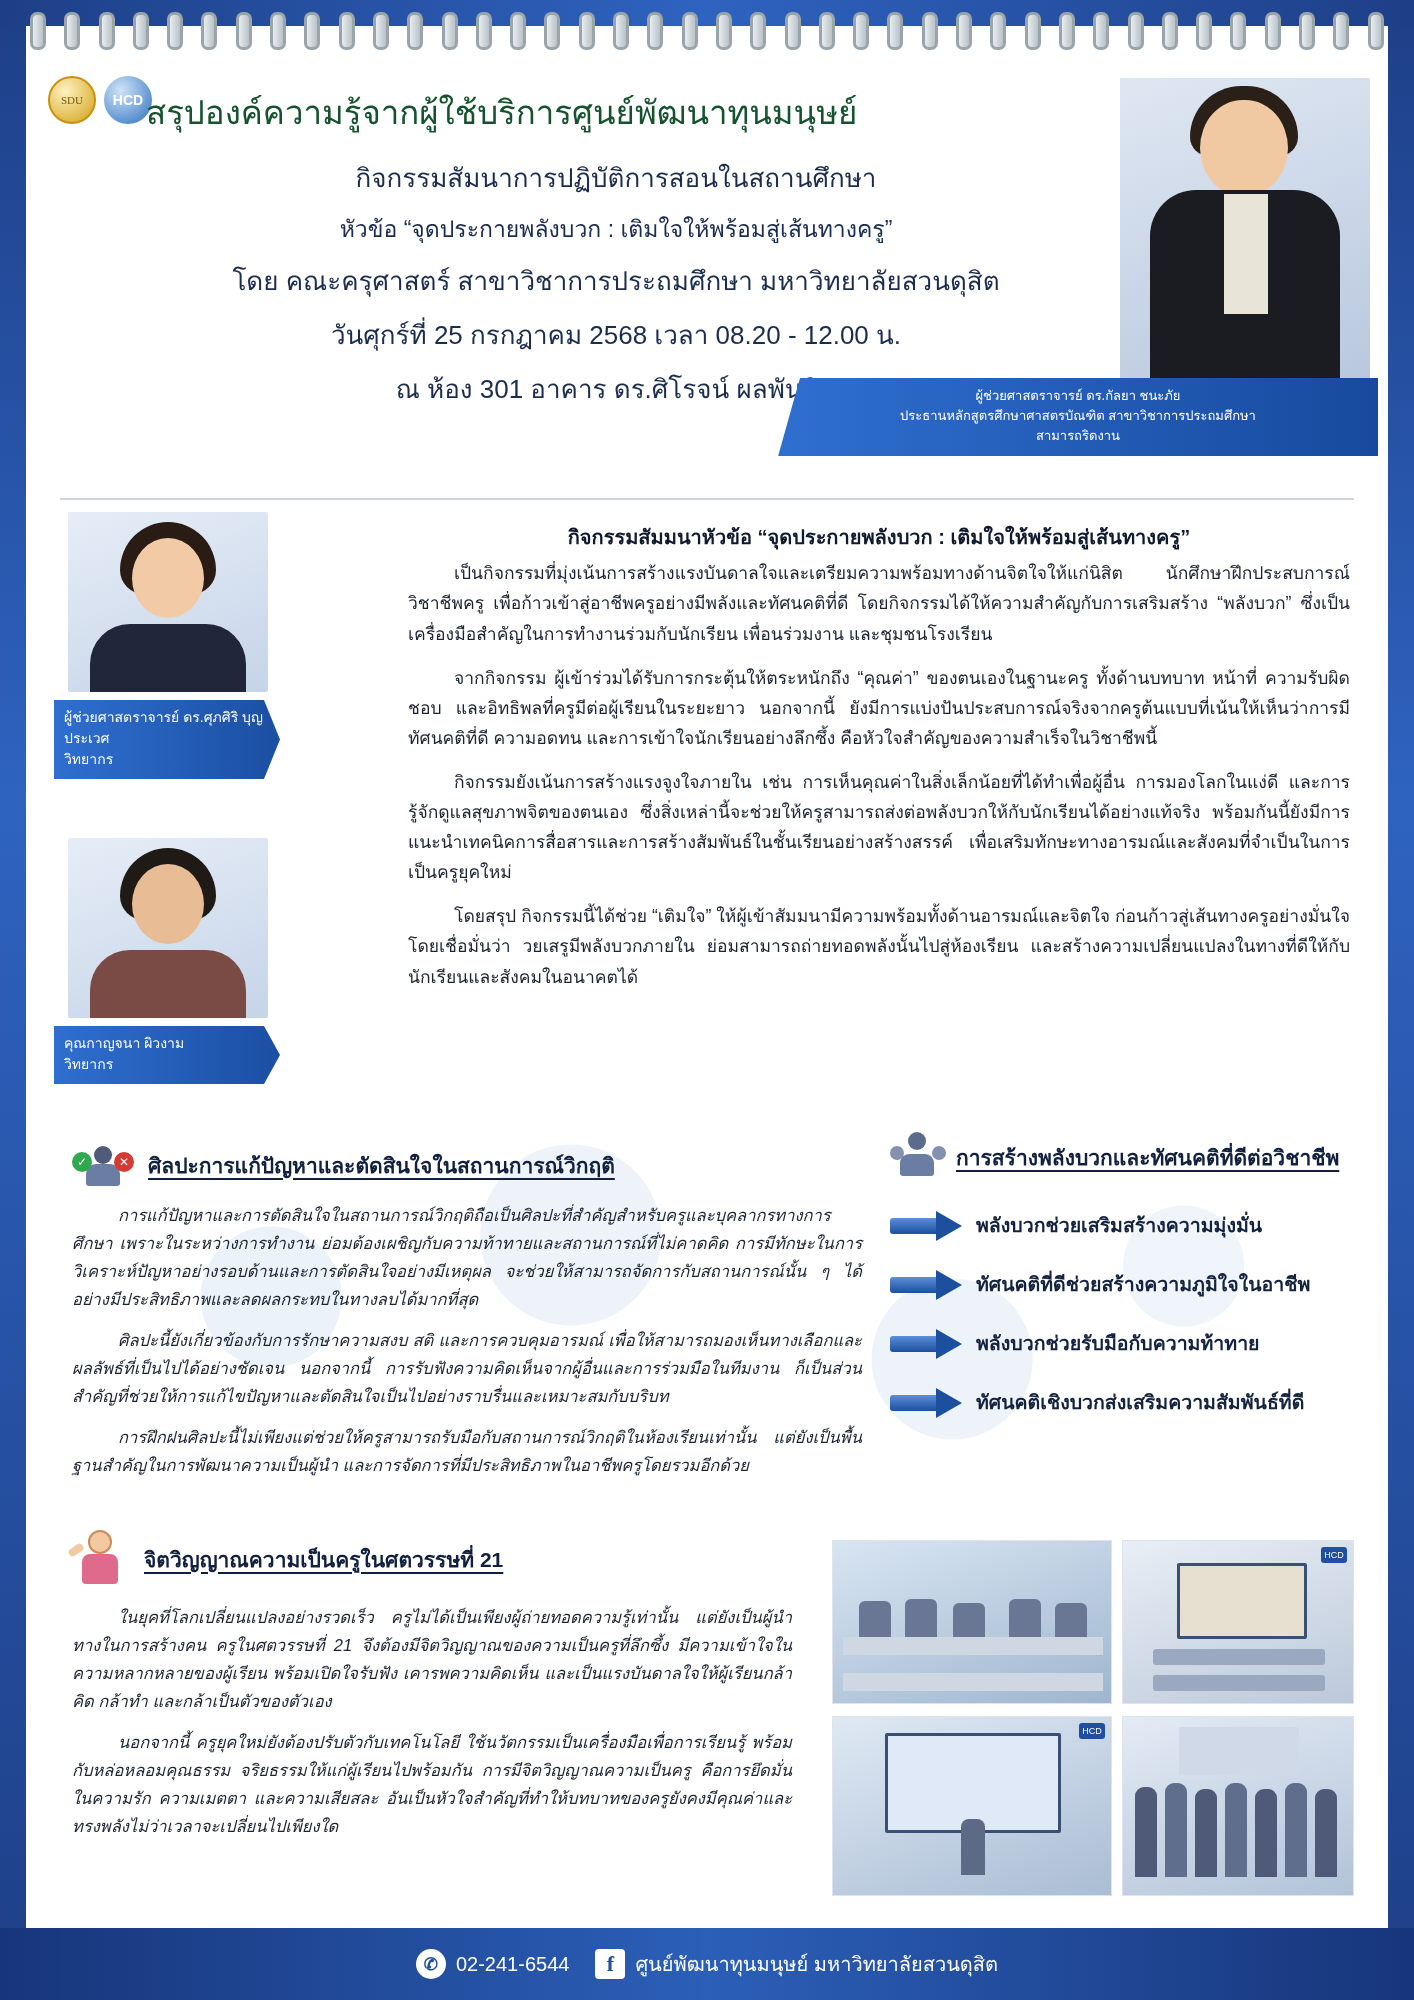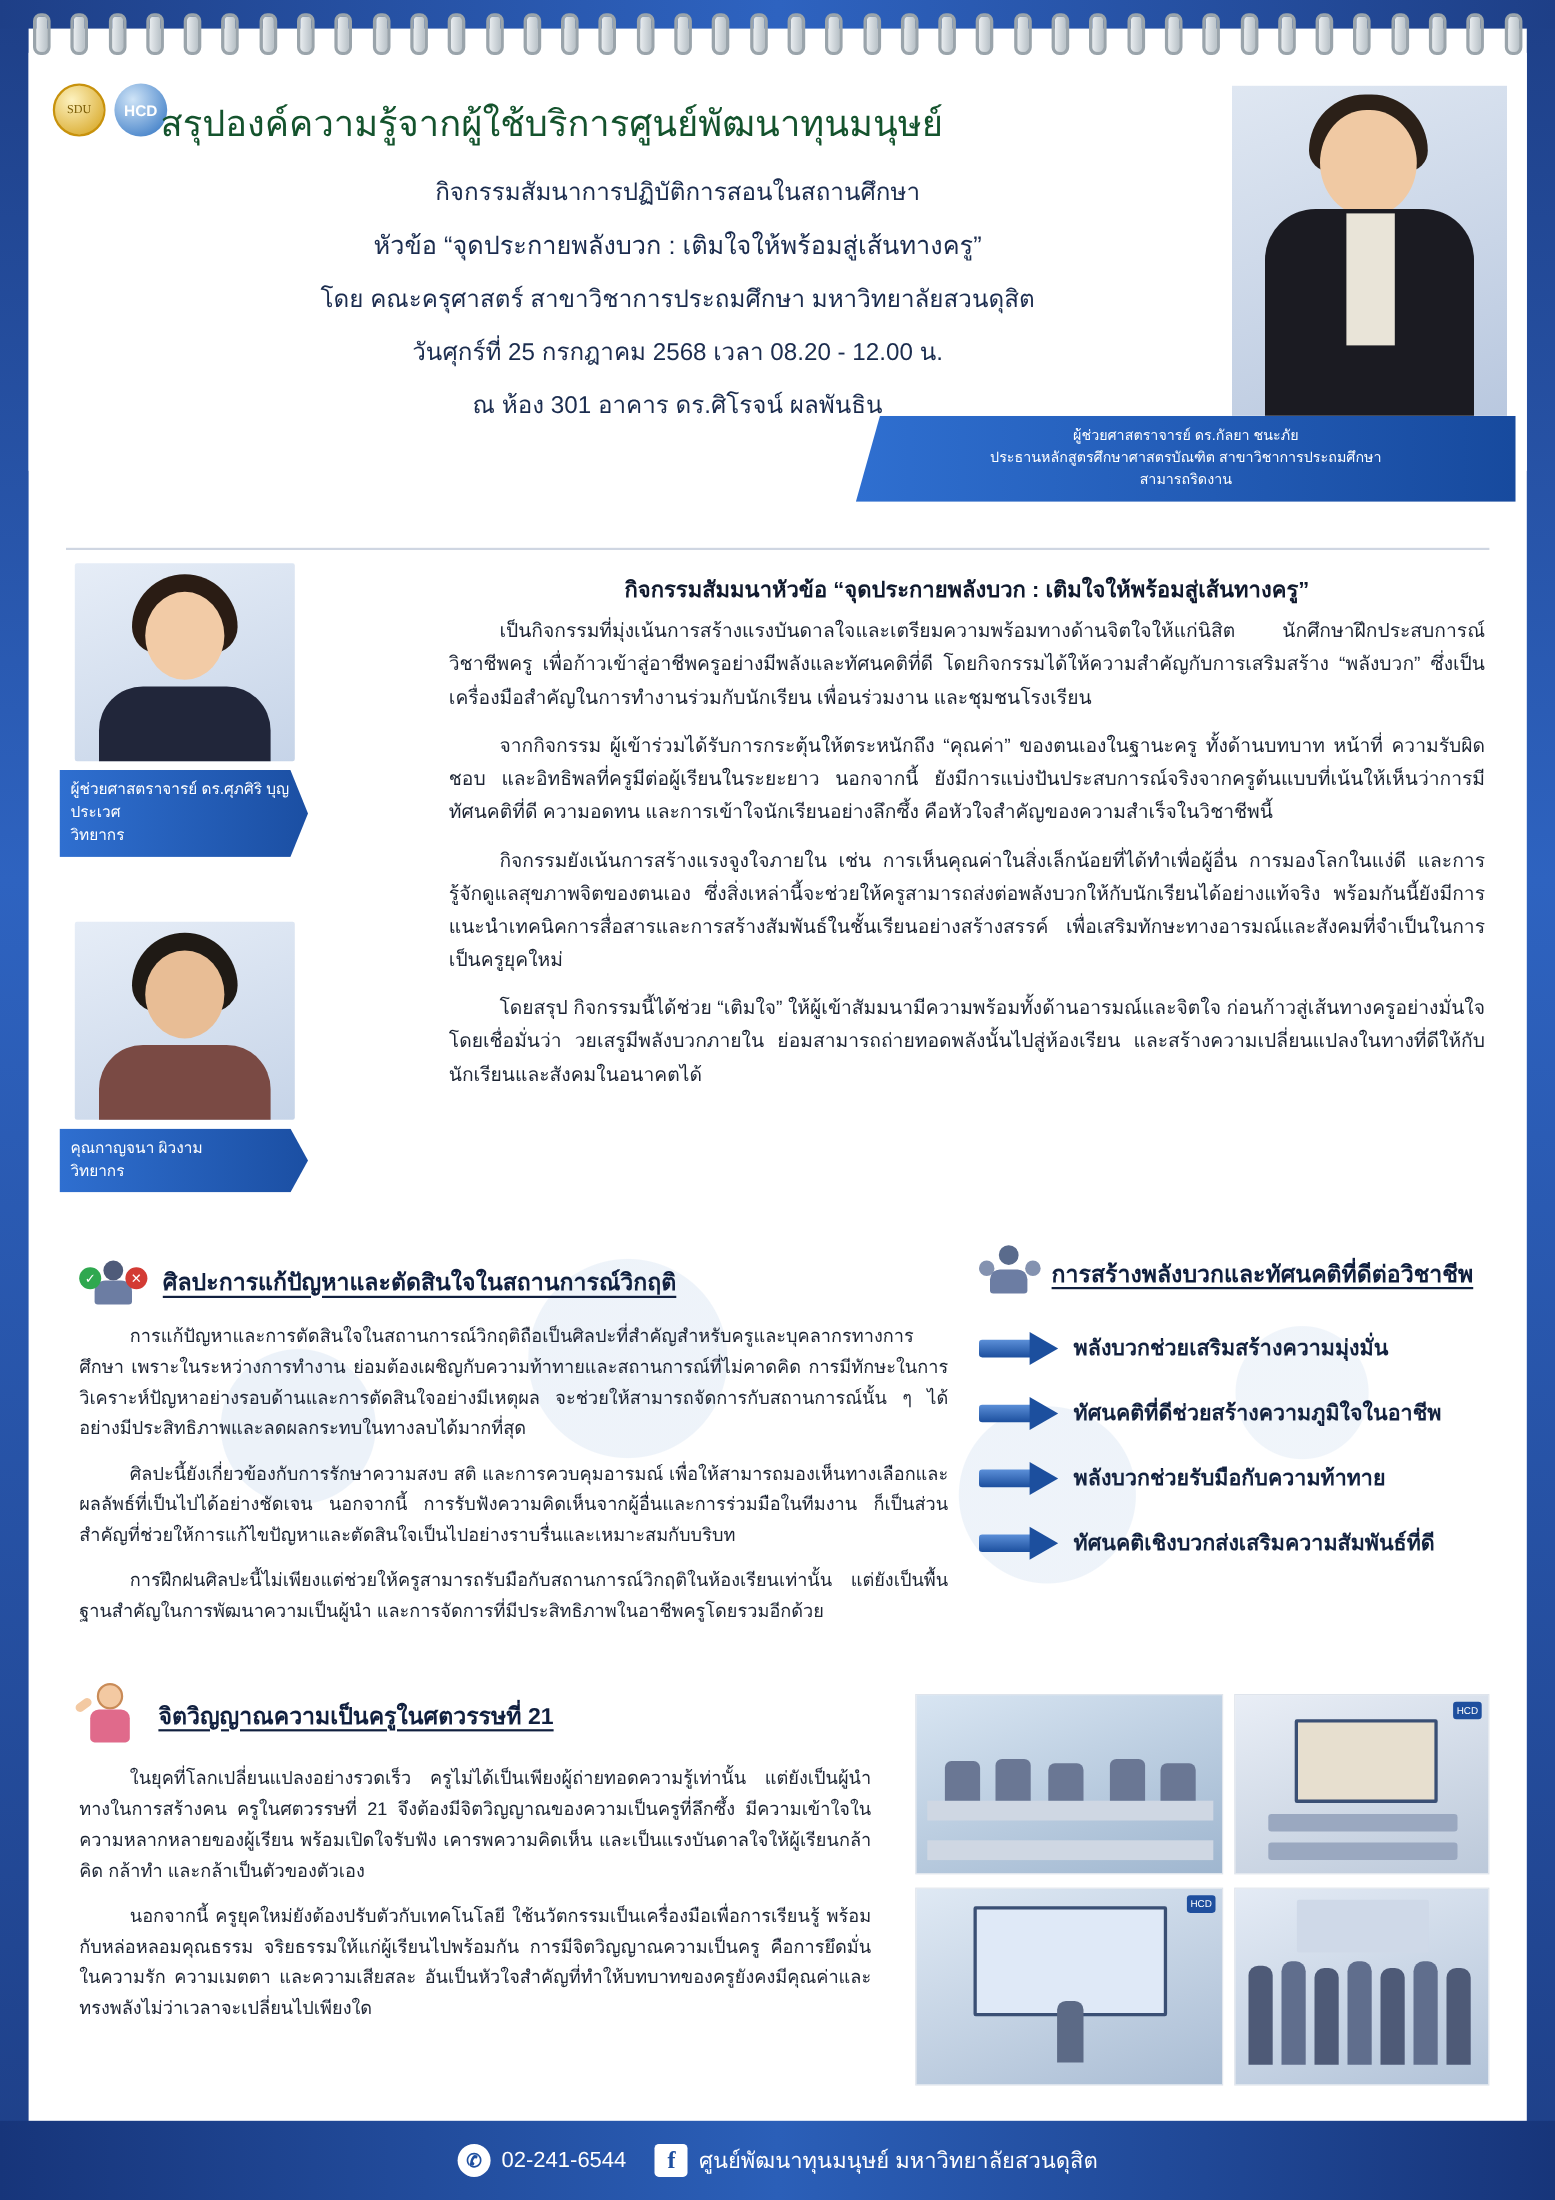--- a/index.html
+++ b/index.html
@@ -76,21 +76,21 @@
     font-size:14px;color:#ffffff;font-weight:bold;
   }
   .title-main {
     position:absolute; left:120px; top:38px; width:940px;
     font-size:33px; font-weight:normal; color:#14532d;
   }
   .subtitles {
     position:absolute; left:120px; top:96px; width:940px;
     text-align:center; color:#1b2c4e;
   }
-  .sub-line { font-size:22px; margin:13px 0; }
+  .sub-line { font-size:26px; margin:13px 0; }
   .sub-line.big { font-size:23px; }
 
   
   .hdr-photo {
     position:absolute; right:18px; top:30px; width:250px; height:300px;
     background: linear-gradient(160deg,#dfe7f2,#b9c8df);
     overflow:hidden;
   }
   .hdr-photo .person-head {
     position:absolute; left:80px; top:22px; width:88px;height:96px;
@@ -151,21 +151,21 @@
 
   
   .sec-skill { position:absolute; left:72px; top:1142px; width:790px; }
   .sec-head { display:flex; align-items:center; gap:14px; }
   .sec-title {
     font-size:21px; font-weight:bold; color:#11203f;
     text-decoration: underline; text-underline-offset:5px;
   }
   .sec-skill p, .sec-spirit p {
     margin:13px 0 0 0; text-indent:46px; text-align:justify;
-    font-size:16.5px; line-height:1.7; color:#1c2433;
+    font-size:16.5px; line-height:1.7; color:#1c2433;font-style:italic;
   }
   .sec-spirit { position:absolute; left:72px; top:1528px; width:720px; }
 
   
   .ico-person {
     width:62px;height:46px;position:relative;flex:0 0 auto;
   }
   .ico-person .ph-head{position:absolute;left:22px;top:4px;width:18px;height:18px;border-radius:50%;background:#4f5b79;}
   .ico-person .ph-body{position:absolute;left:14px;top:22px;width:34px;height:22px;border-radius:10px 10px 3px 3px;background:#6c7da3;}
   .ico-person .ok{position:absolute;left:0;top:10px;width:20px;height:20px;border-radius:50%;background:#2fa84f;color:#fff;font-size:12px;display:flex;align-items:center;justify-content:center;}

